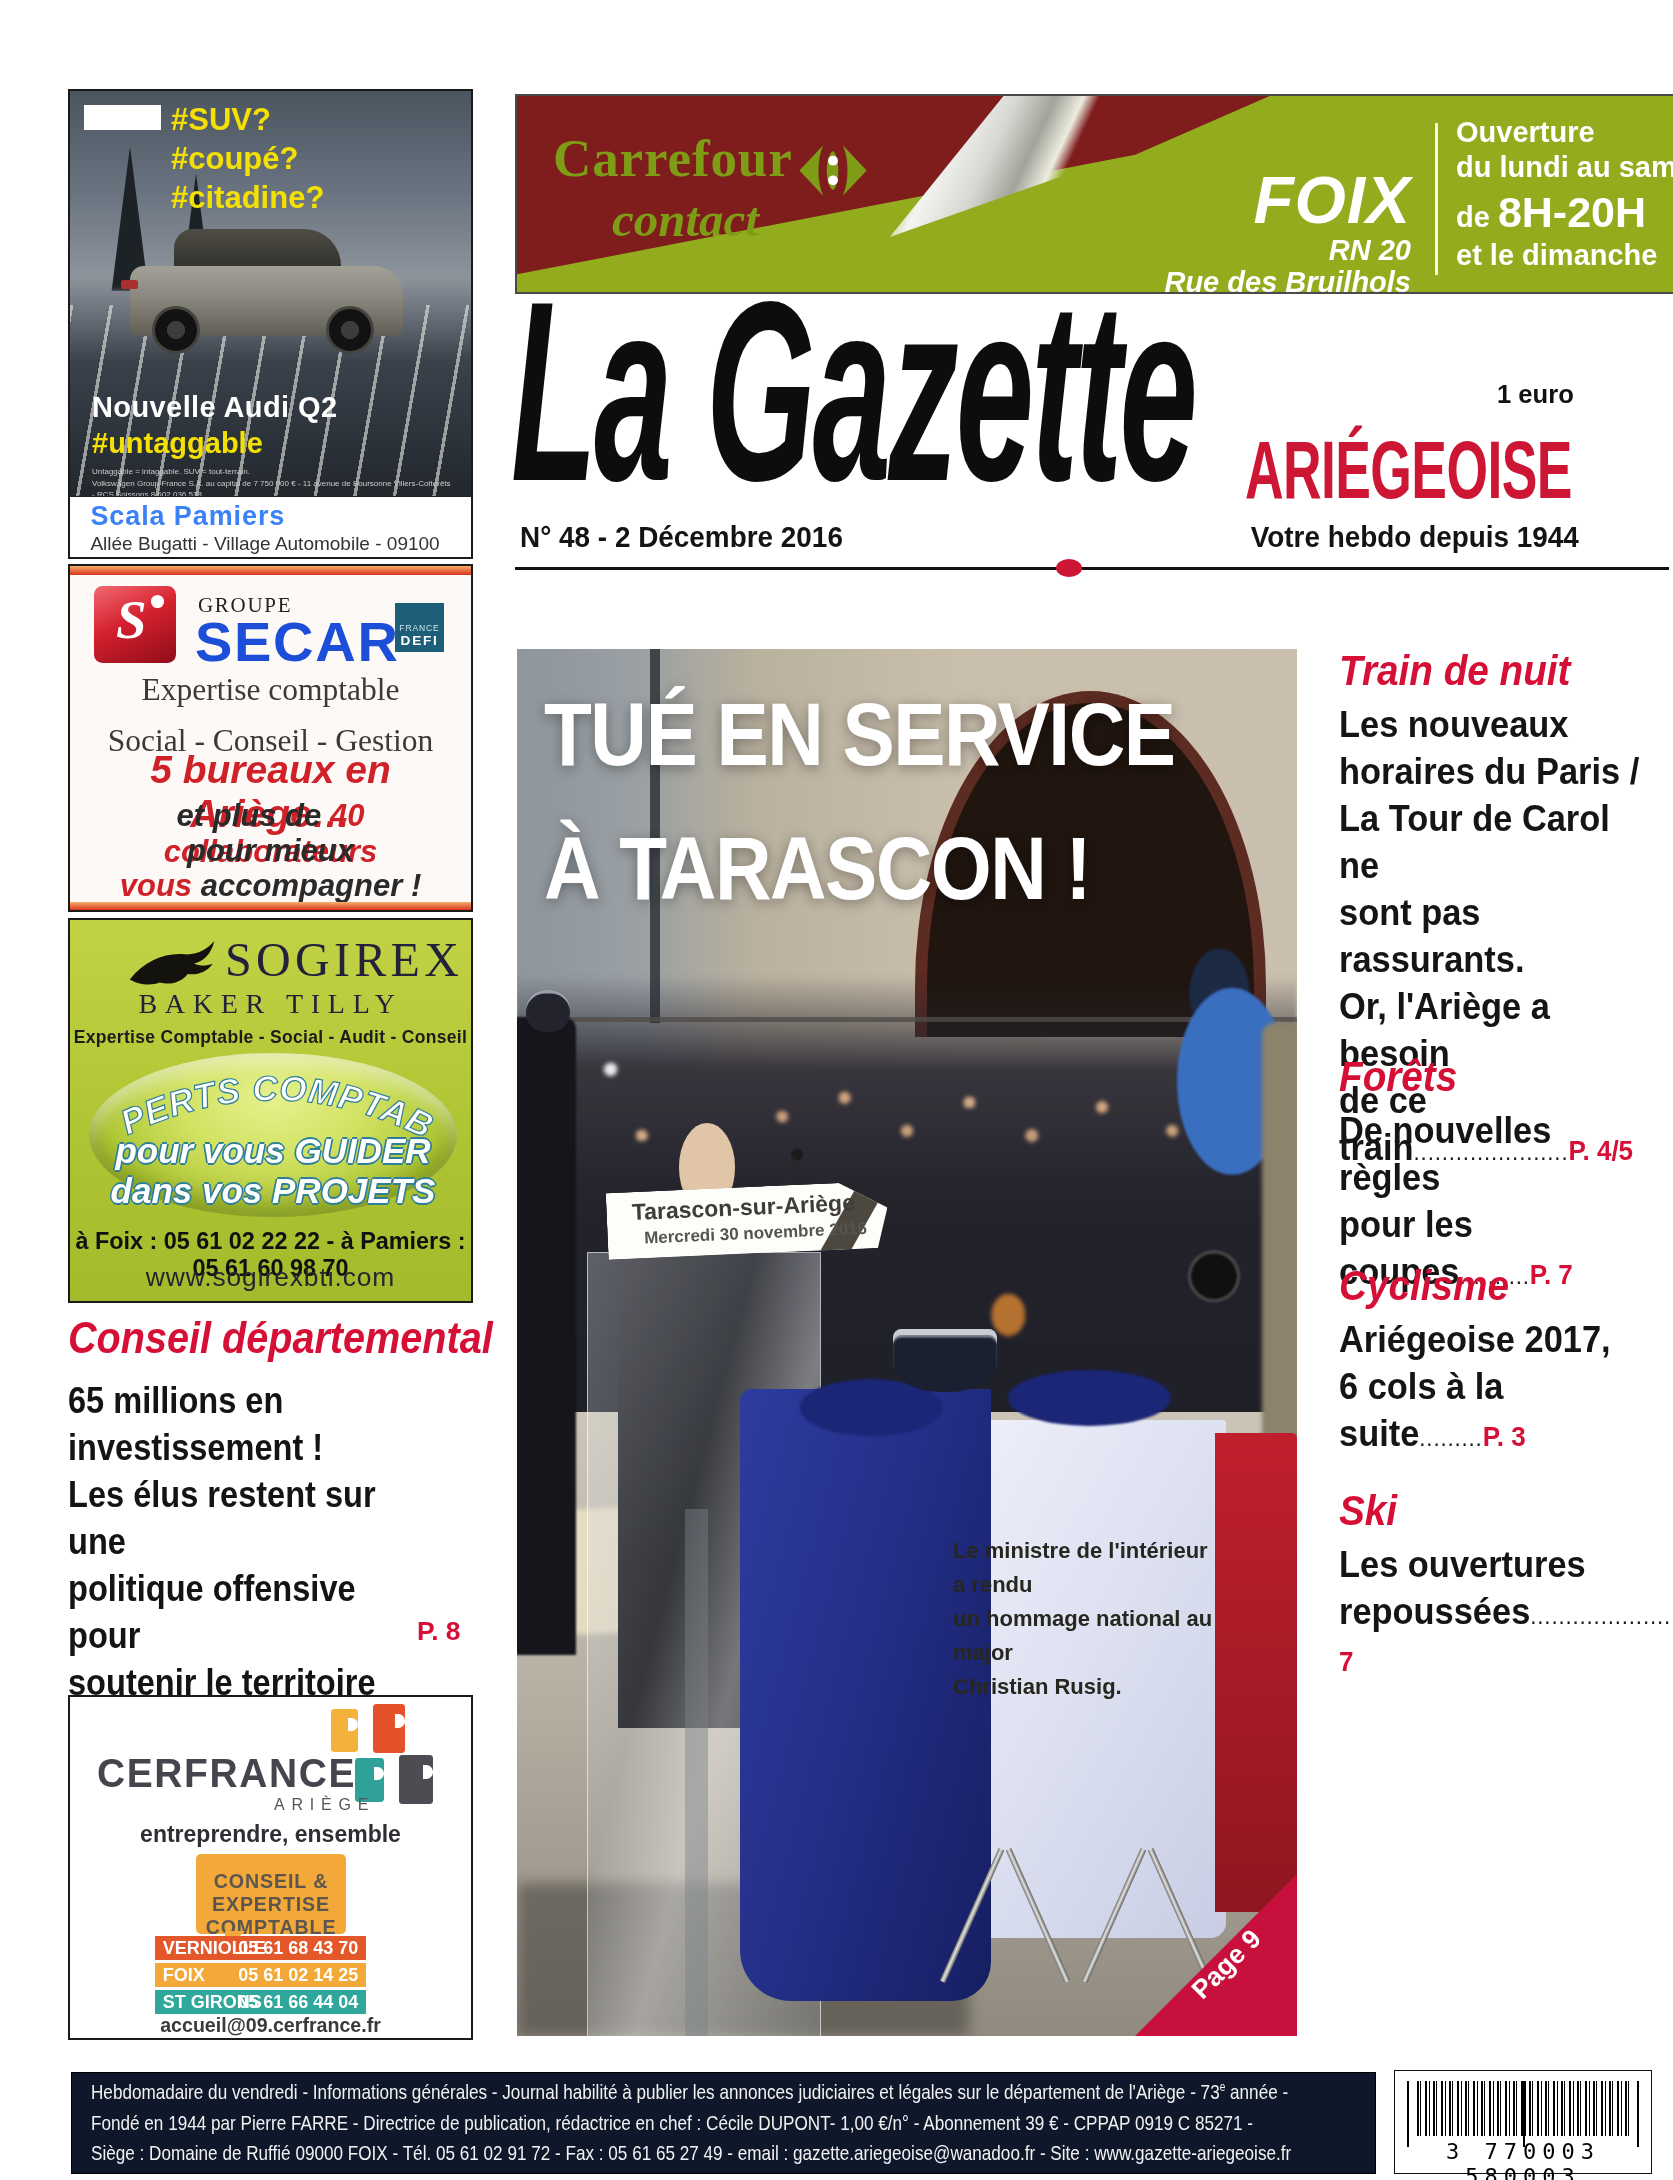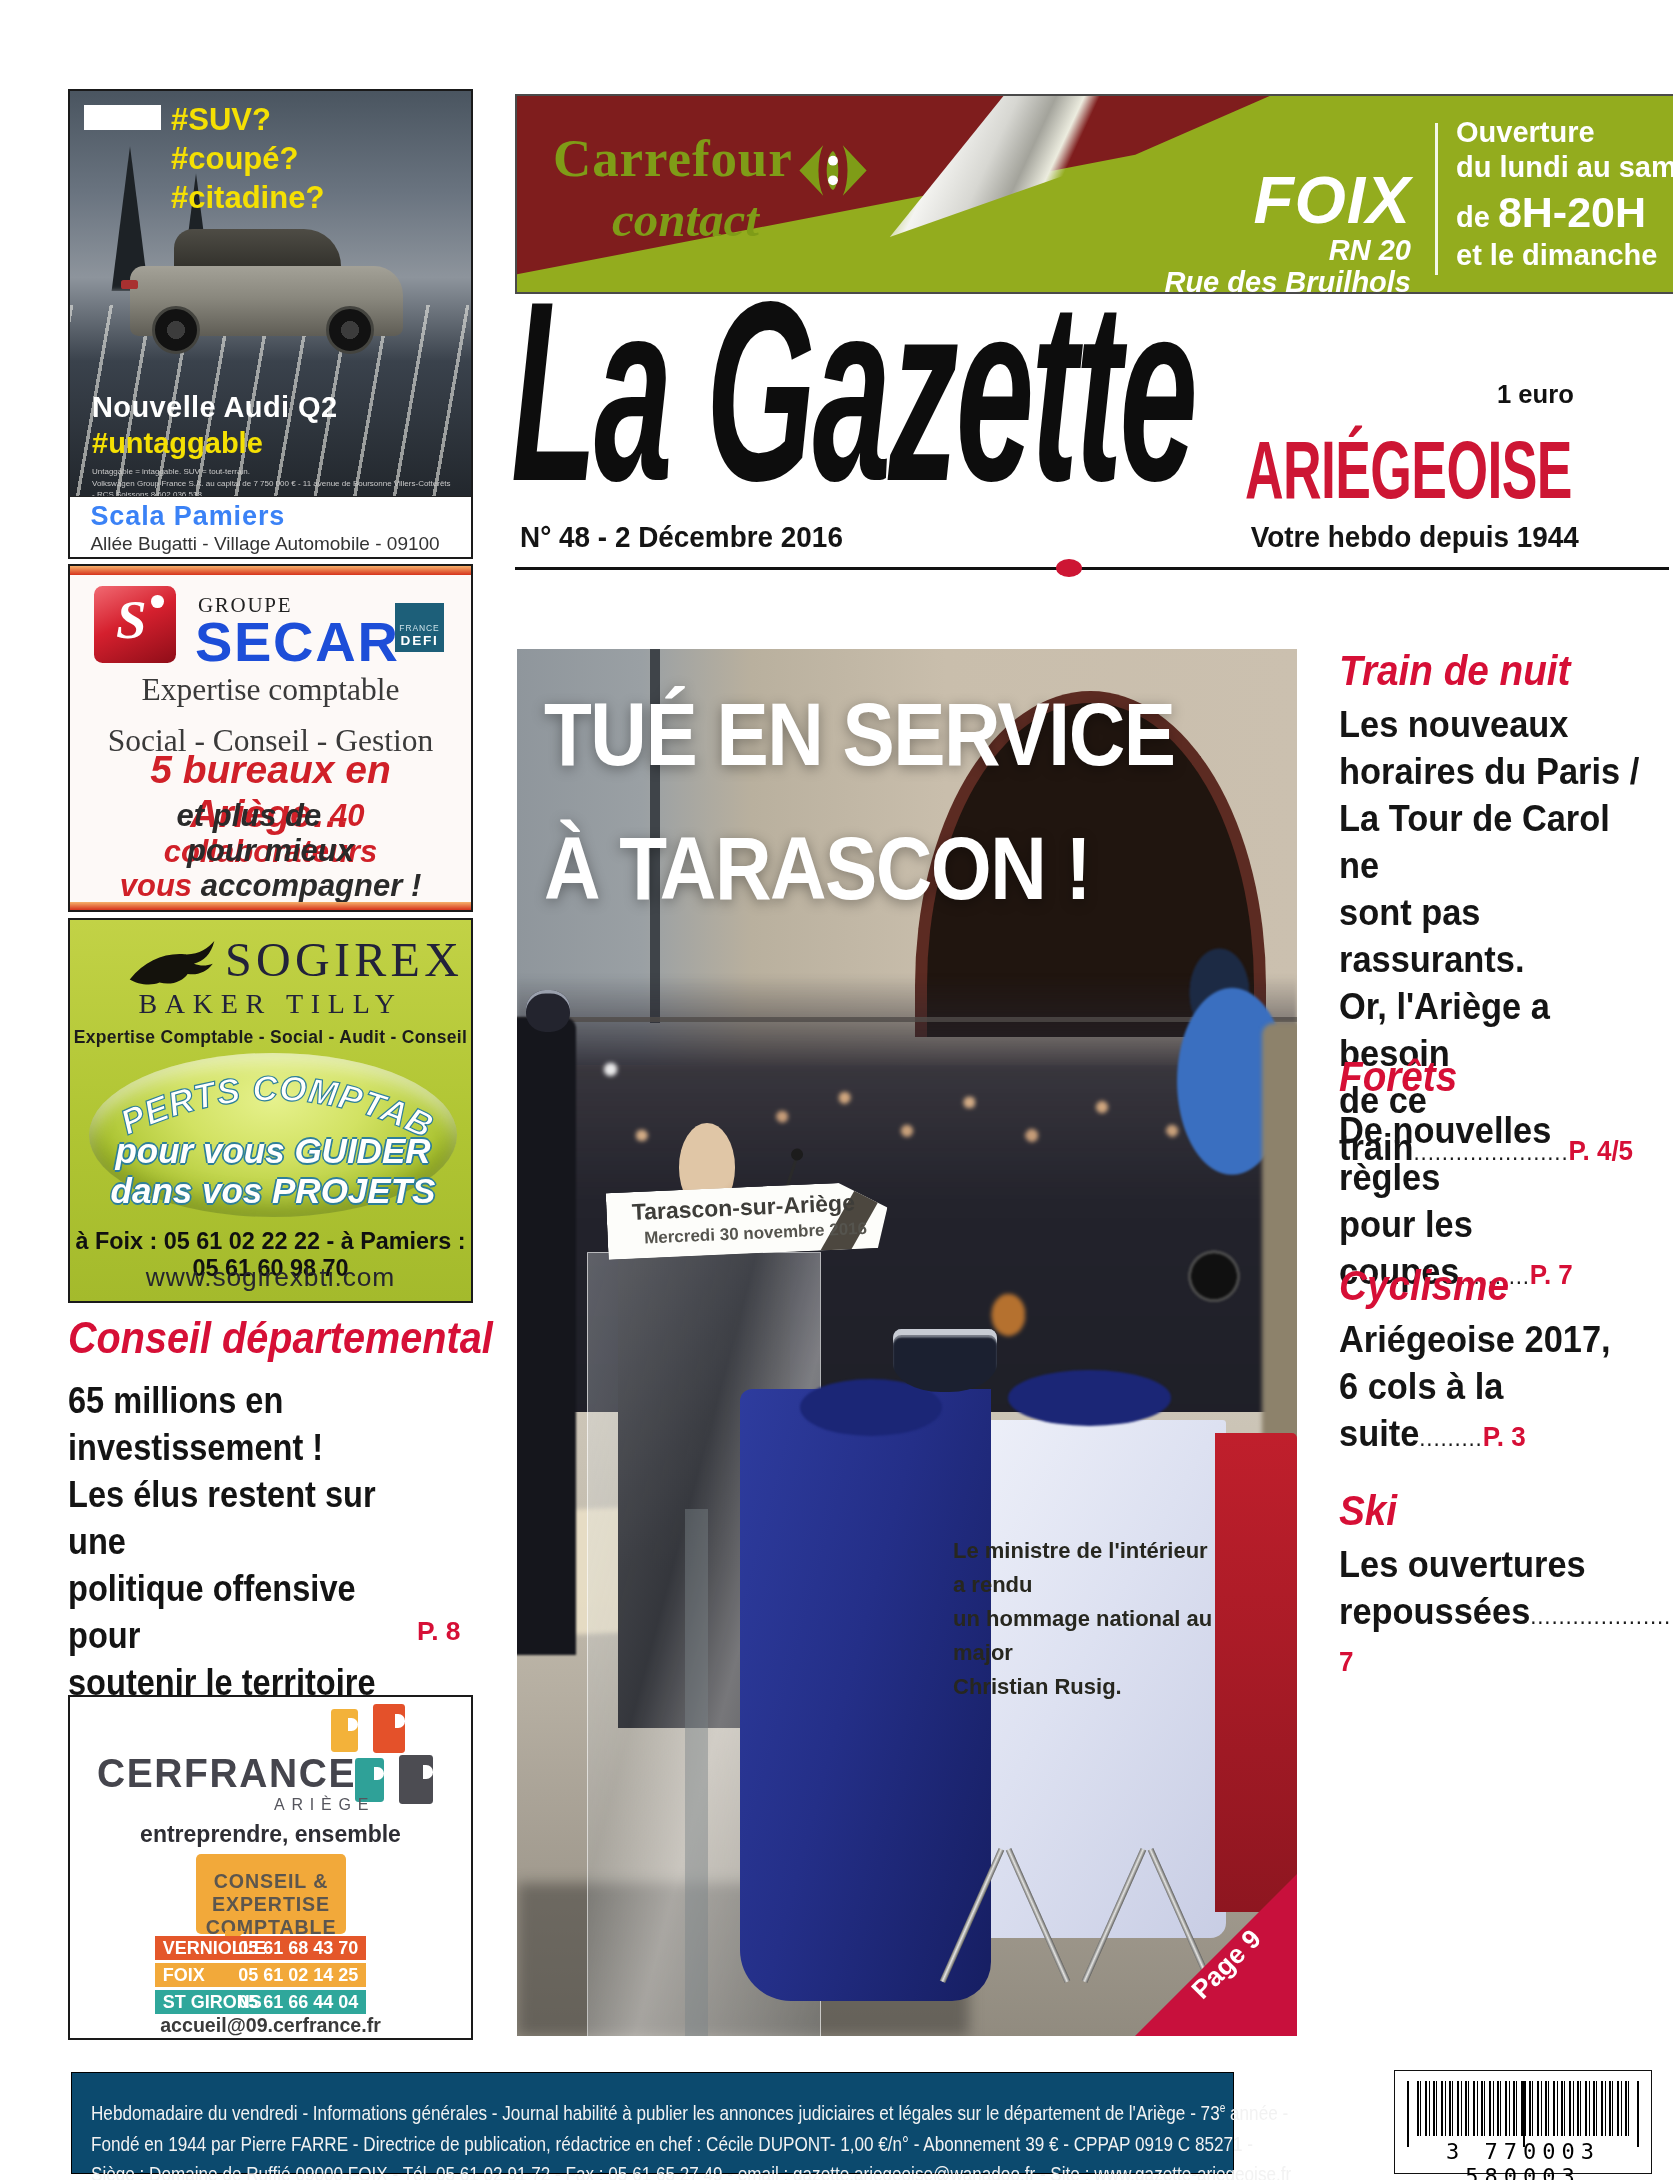--- a/index.html
+++ b/index.html
@@ -181,21 +181,21 @@
 
   
   .toc-item { left:1339px; width:334px; }
   .toc-sec { font-size:43px; font-weight:bold; font-style:italic; color:#d60f36; transform:scaleX(.9); transform-origin:left top; white-space:nowrap; }
   .toc-body { margin-top:6.8px; font-size:37px; font-weight:bold; color:#151515; line-height:1.27; transform:scaleX(.93); transform-origin:left top; }
   .toc-text { white-space:pre-line; }
   .toc-leader { font-size:24px; font-weight:normal; letter-spacing:0.9px; color:#1a1a1a; }
   .toc-page { font-size:28px; font-weight:bold; color:#d60f36; }
 
   
-  .footer { left:71px; top:2072px; width:1163px; height:102px; background:#0c4a6e; border:0.9px solid #000; padding:25px 19px; }
+  .footer { left:71px; top:2072px; width:1305px; height:102px; background:#0f172a; border:0.9px solid #000; padding:4px 19px; }
   .footer .fl { color:#f2f2f2; font-size:20.4px; line-height:1.5; white-space:nowrap; transform:scaleX(.84); transform-origin:left top; }
   .footer sup { font-size:12px; }
   .barcode { left:1394px; top:2070px; width:258px; height:104px; background:#fff; border:1.7px solid #111; }
   .barcode .bars { position:absolute; left:22px; right:22px; top:10.2px; height:55px;
       background:repeating-linear-gradient(90deg,#000 0 1.7px,#fff 1.7px 3.4px,#000 3.4px 4.3px,#fff 4.3px 7.7px,#000 7.7px 10.2px,#fff 10.2px 12px,#000 12px 12.8px,#fff 12.8px 16px); }
   .barcode .g { position:absolute; top:10.2px; width:1.7px; height:66px; background:#000; }
   .barcode .digits { position:absolute; left:0; width:100%; top:68px; text-align:center; font-size:22px; letter-spacing:6px; color:#000; font-family:"DejaVu Sans Mono", monospace; }
 </style>
 </head>
 <body>

